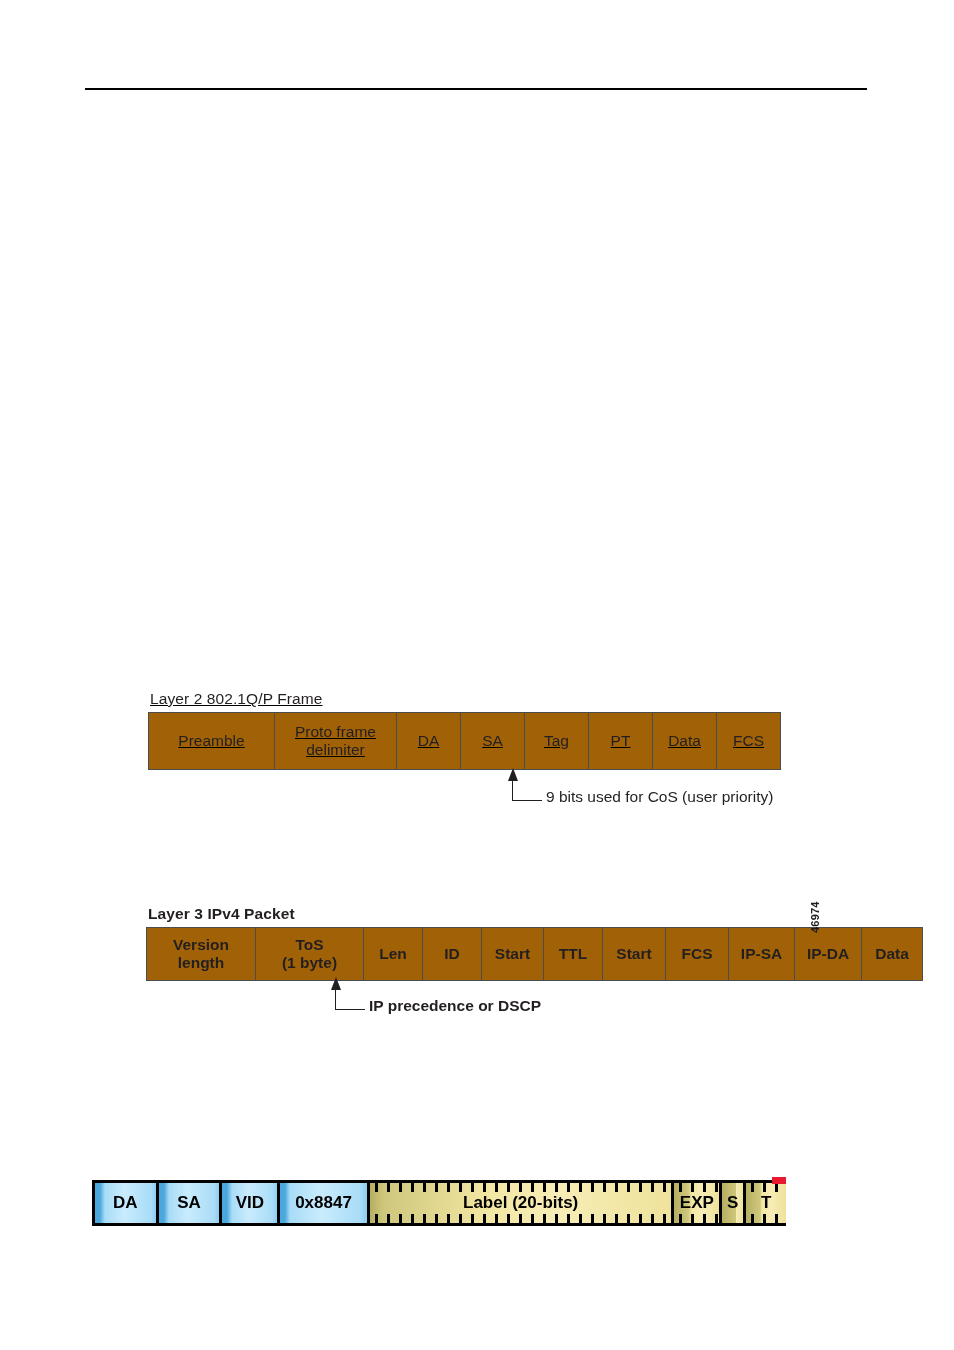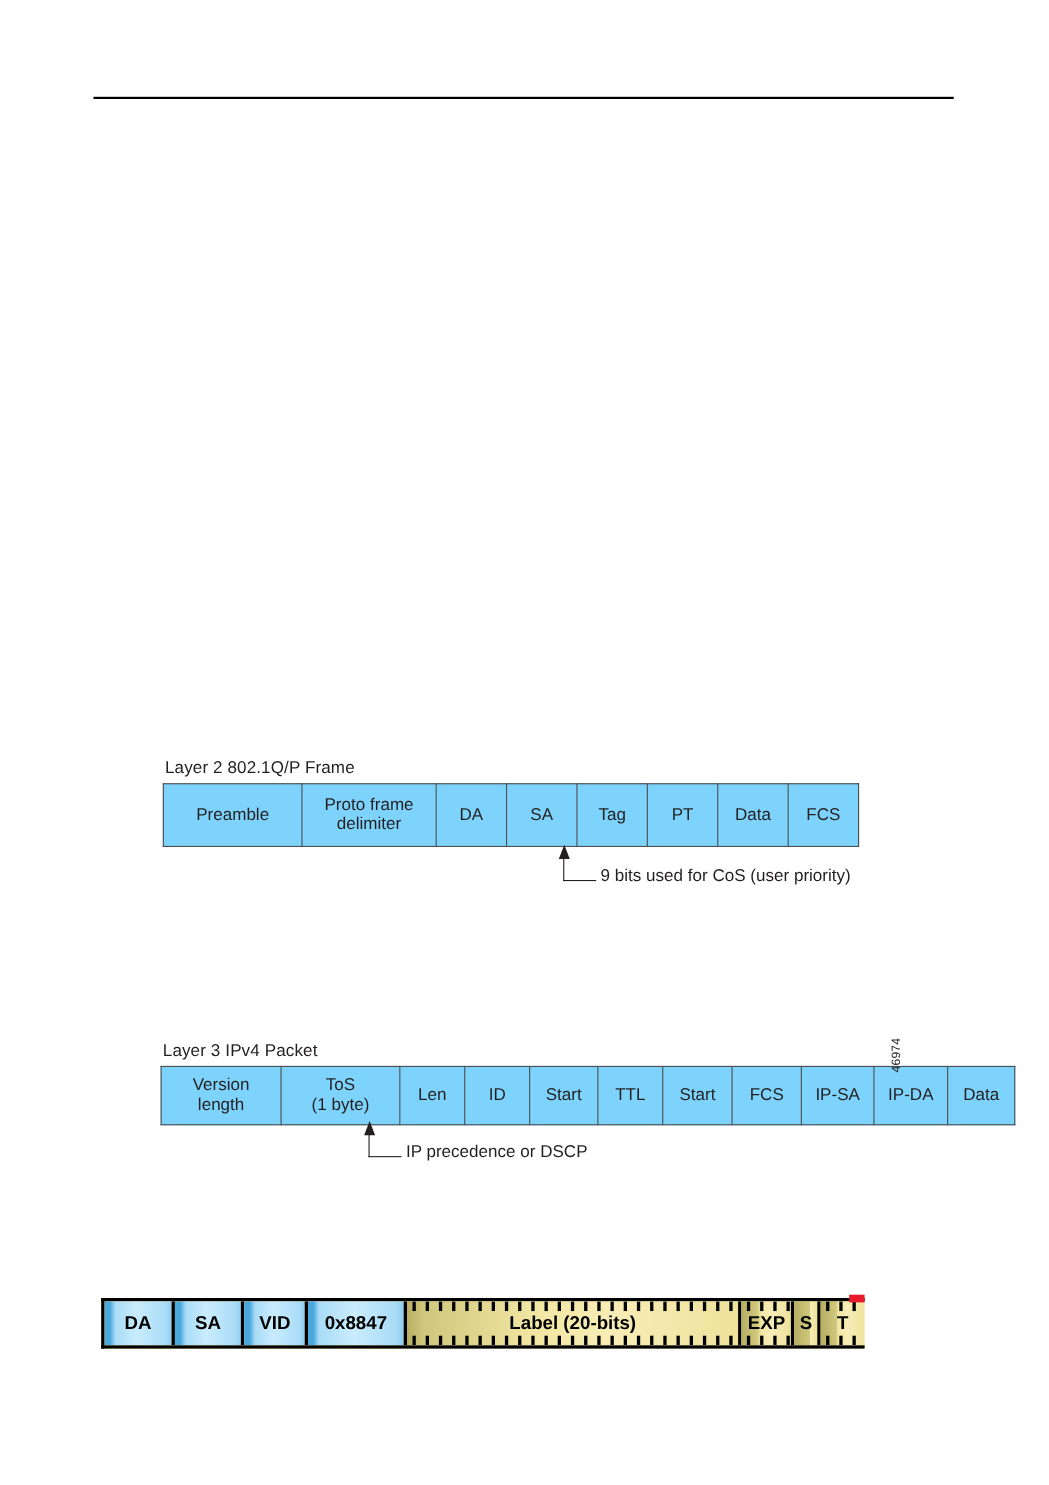--- a/index.html
+++ b/index.html
@@ -36,21 +36,21 @@
     letter-spacing: .1px;
     white-space: nowrap;
     margin-bottom: 4px;
     padding-left: 2px;
   }
 
   
   .field-table {
     border-collapse: collapse;
     table-layout: fixed;
-    background: #7dd3fc;
+    background: #a16207;
   }
   .field-table td {
     border: 1px solid #4d4d4d;
     text-align: center;
     vertical-align: middle;
     font-size: 15.5px;
     color: #231f20;
     line-height: 1.18;
     padding: 0 4px;
     white-space: nowrap;
@@ -189,21 +189,21 @@
     width: 14px;
     height: 7px;
     background: #e8192c;
   }
 </style>
 </head>
 <body>
 
 <div class="page-header-rule"></div>
 
-<div class="figure" id="fig-l2" style="left:148px; top:690px;">
+<div class="figure" id="fig-l2" style="left:148px; top:690px;text-decoration:underline;">
 
   <div class="figure-caption-top">Layer 2 802.1Q/P Frame</div>
 
   <table class="field-table l2">
     <tbody>
         <tr>
       <td style="width:117px"><span>Preamble</span></td>
 
       <td style="width:113px"><span>Proto frame</span><br><span>delimiter</span></td>
 
@@ -223,21 +223,21 @@
     </table>
 
   <div class="callout" style="left:360px; top:78px;">
     <span class="arrow-head"></span>
     <span class="leader-v"></span>
     <span class="leader-h"></span>
     <span class="callout-text">9 bits used for CoS (user priority)</span>
   </div>
 </div>
 
-<div class="figure" id="fig-l3" style="left:146px; top:947px;">
+<div class="figure" id="fig-l3" style="left:146px; top:905px;font-weight:bold;">
 
   <div class="figure-caption-top">Layer 3 IPv4 Packet</div>
 
   <table class="field-table l3">
     <tbody>
         <tr>
       <td style="width:100px"><span>Version</span><br><span>length</span></td>
 
       <td style="width:99px"><span>ToS</span><br><span>(1 byte)</span></td>
 

